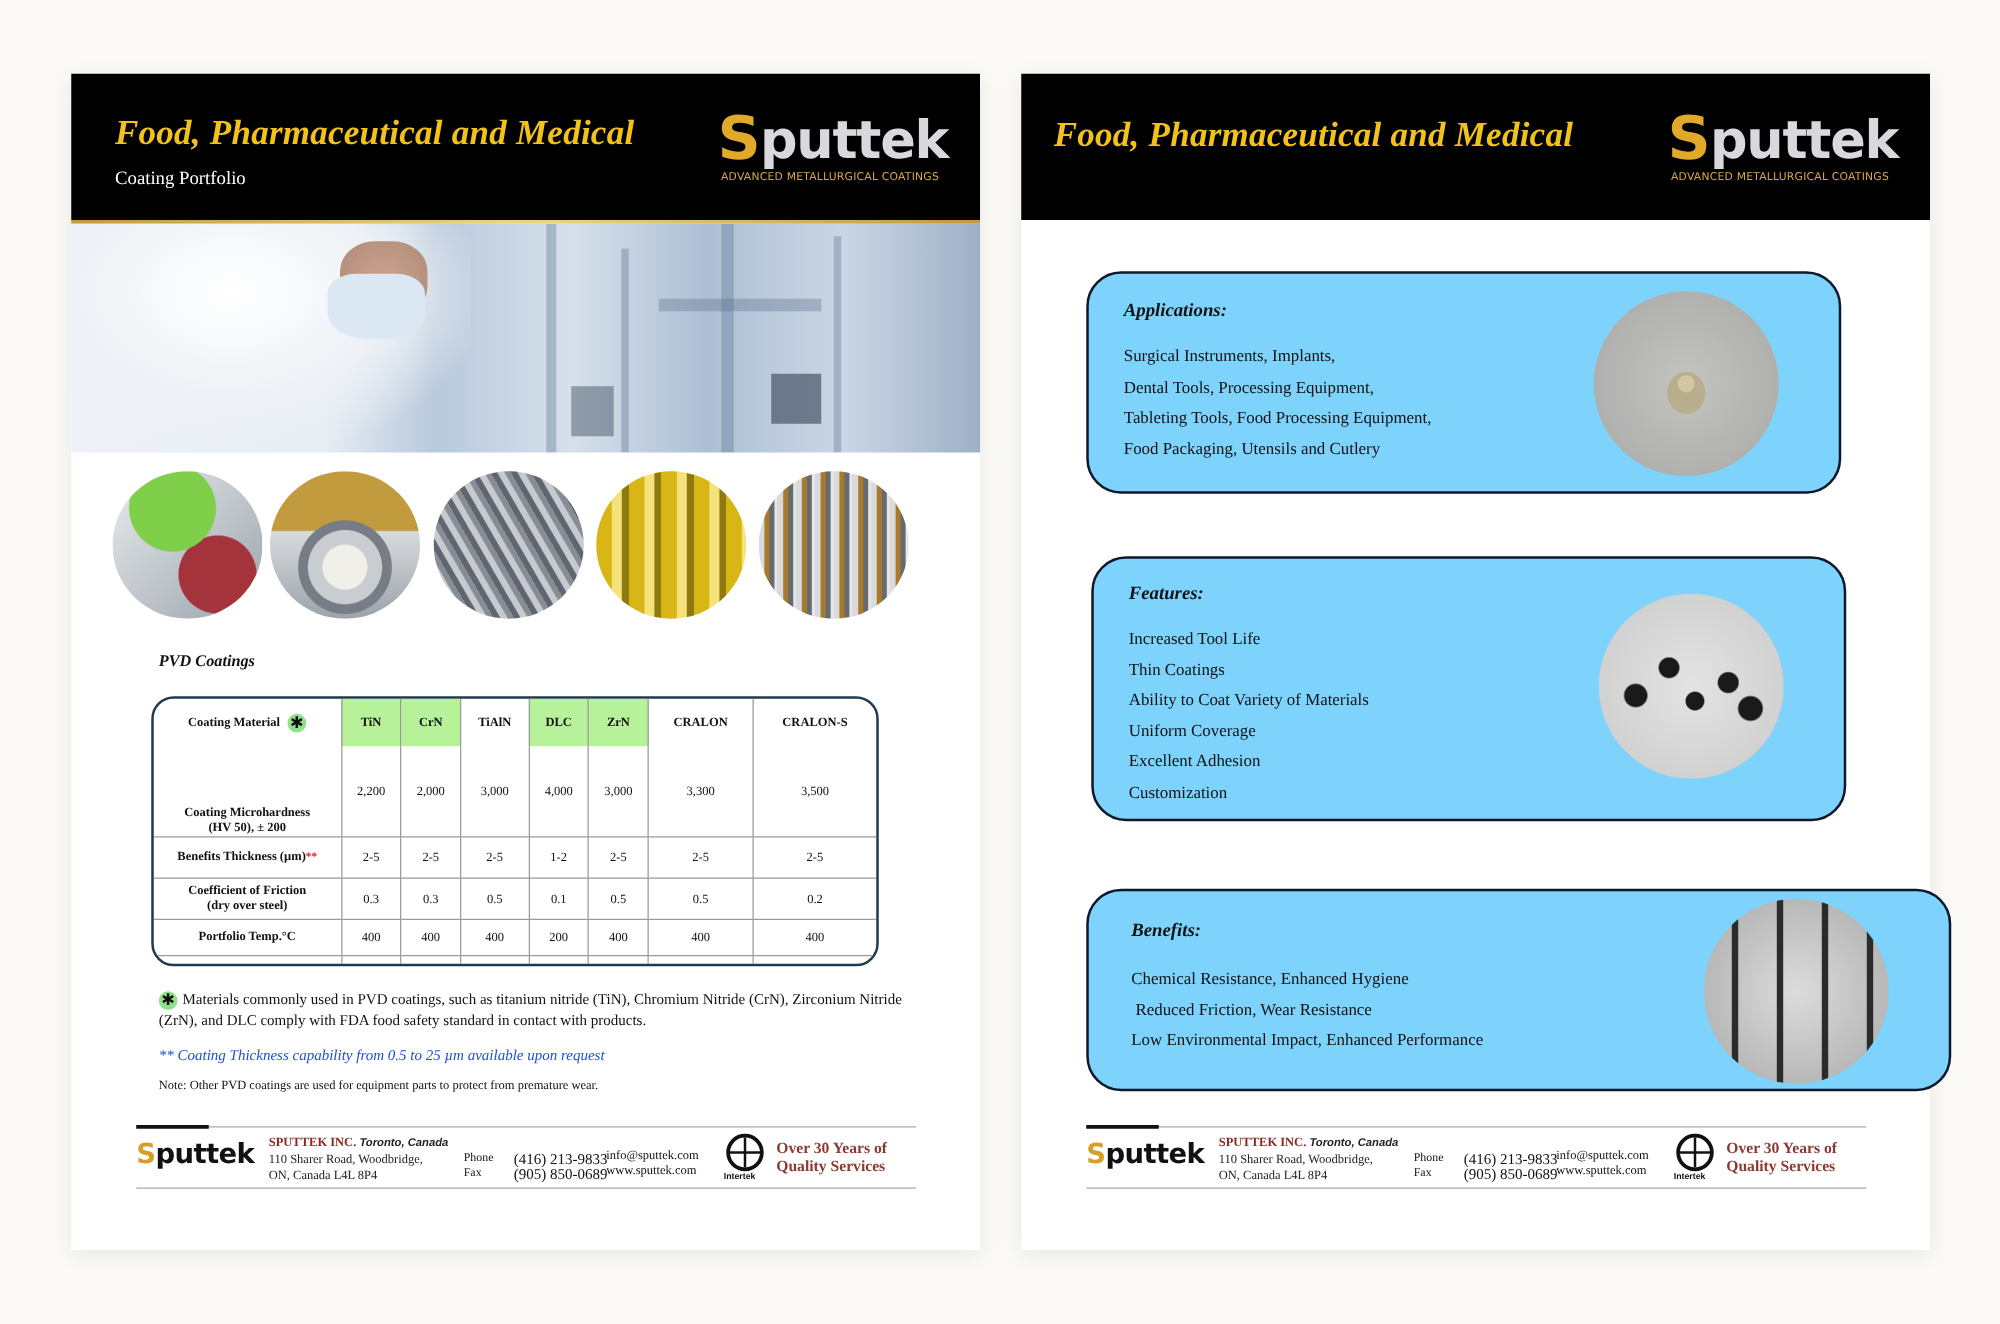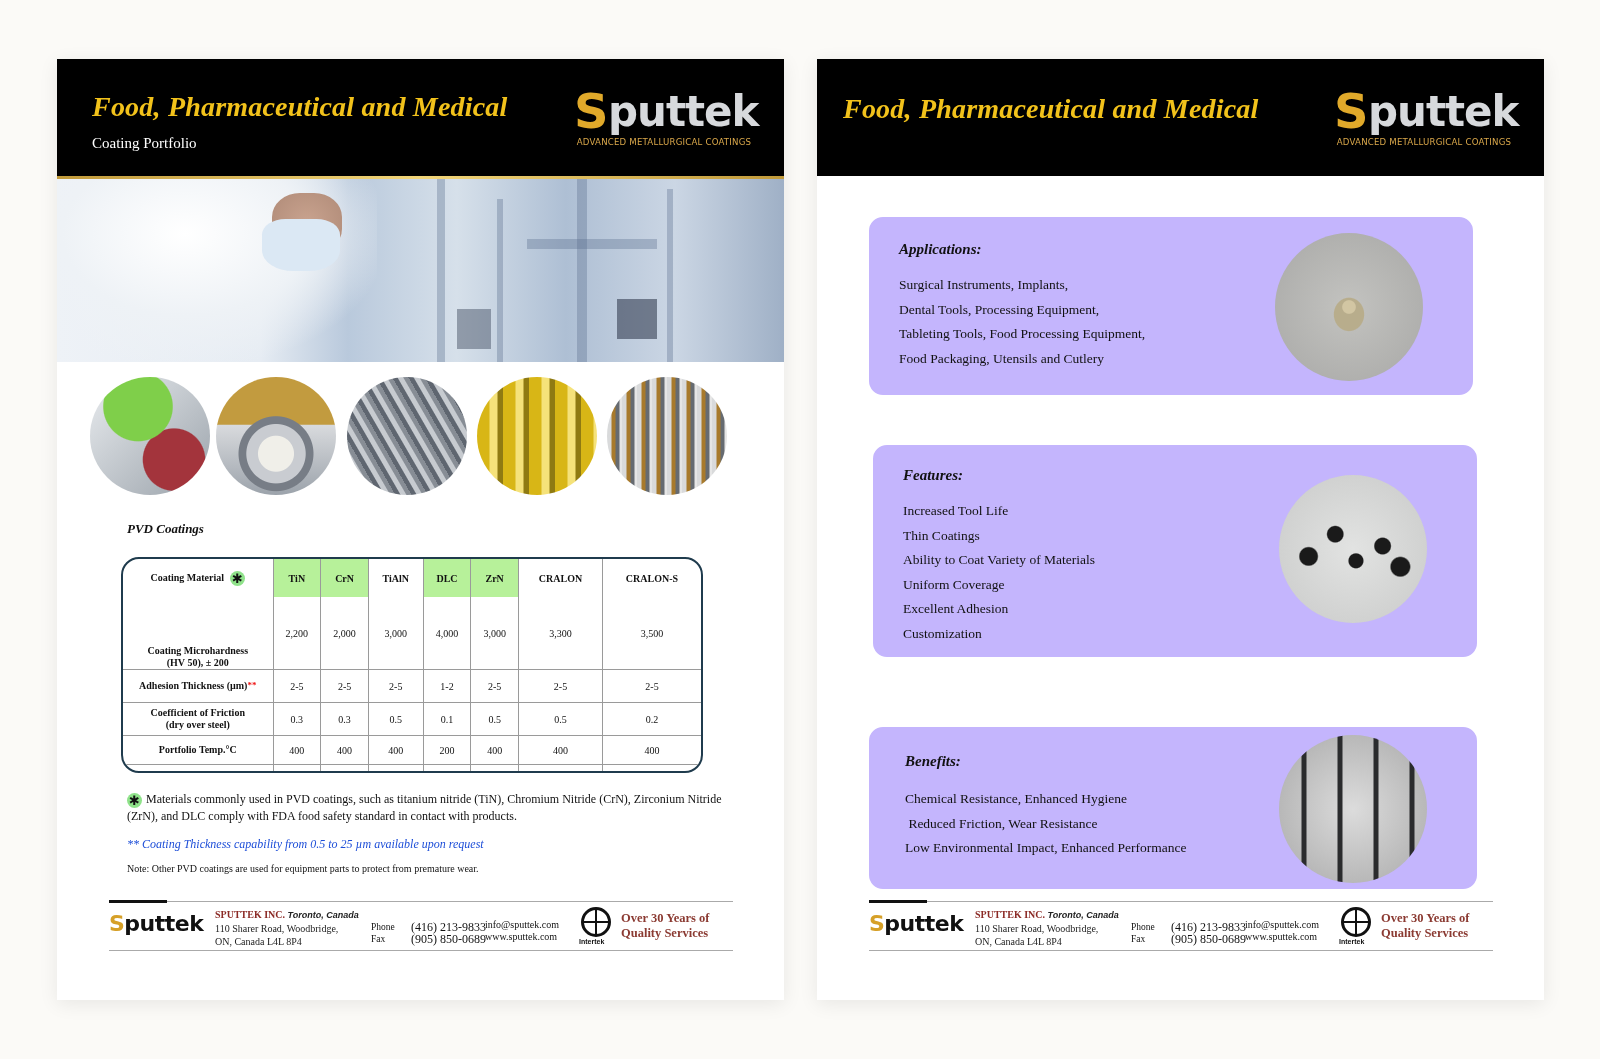--- a/index.html
+++ b/index.html
@@ -49,21 +49,21 @@
 .f-co{position:absolute;left:106px;top:7px;font-size:10px;line-height:13px;color:#222}
 .f-co .nm{color:#8b2a25;font-weight:bold}
 .f-co .ct{font-style:italic;font-weight:bold;font-size:9px;font-family:"Liberation Sans",sans-serif}
 .f-ph{position:absolute;left:262px;top:20px;font-size:9.5px;line-height:12px}
 .f-num{position:absolute;left:302px;top:20px;font-size:12px;line-height:12px}
 .f-web{position:absolute;left:376px;top:18px;font-size:10px;line-height:12px}
 .f-globe{position:absolute;left:472px;top:6px;width:30px;height:30px;border-radius:50%;border:3px solid #111;background:
  linear-gradient(#111,#111) center/2px 100% no-repeat,linear-gradient(#111,#111) center/100% 2px no-repeat,#fff}
 .f-intertek{position:absolute;left:470px;top:37px;font-family:"Liberation Sans",sans-serif;font-size:7px;font-weight:bold}
 .f-over{position:absolute;left:512px;top:10px;font-size:12.5px;font-weight:bold;line-height:15px;color:#8b3a32}
-.card{position:absolute;left:52px;width:604px;border:2px solid #c4b5fd;border-radius:14px;background:#c4b5fd}
+.card{position:absolute;left:52px;width:604px;border:2px solid #0f172a;border-radius:28px;background:#7dd3fc}
 .card h3{position:absolute;left:28px;font-style:italic;font-weight:bold;font-size:15px}
 .card ul{position:absolute;left:28px;list-style:none;font-size:13.5px;line-height:24.5px}
 .card .ph{position:absolute;right:48px;width:148px;height:148px;border-radius:50%}
 </style>
 </head>
 <body>
 
 <div class="page" id="p1">
   <div class="hdr">
     <div class="hdr-title">Food, Pharmaceutical and Medical</div>
@@ -121,21 +121,21 @@
             <td>2,200</td>
             <td>2,000</td>
             <td>3,000</td>
             <td>4,000</td>
             <td>3,000</td>
             <td>3,300</td>
             <td>3,500</td>
           </tr>
           <tr style="height: 33px;">
             <td>
-              <div><div style="line-height: 12px; display: inline;">Adhesion Thickness (µm)</div><span class="red">**</span></div>
+              <div><div style="line-height: 12px; display: inline;">Benefits Thickness (µm)</div><span class="red">**</span></div>
             </td>
             <td>2-5</td>
             <td>2-5</td>
             <td>2-5</td>
             <td>1-2</td>
             <td>2-5</td>
             <td>2-5</td>
             <td>2-5</td>
           </tr>
           <tr style="height: 33px;">
@@ -241,21 +241,21 @@
       <li>Increased Tool Life</li>
       <li>Thin Coatings</li>
       <li>Ability to Coat Variety of Materials</li>
       <li>Uniform Coverage</li>
       <li>Excellent Adhesion</li>
       <li>Customization</li>
     </ul>
     <div class="ph" style="top:28px;background:radial-gradient(circle at 20% 55%,#1a1a1a 0 6%,transparent 7%),radial-gradient(circle at 38% 40%,#1a1a1a 0 6%,transparent 7%),radial-gradient(circle at 52% 58%,#1a1a1a 0 6%,transparent 7%),radial-gradient(circle at 70% 48%,#1a1a1a 0 6%,transparent 7%),radial-gradient(circle at 82% 62%,#1a1a1a 0 6%,transparent 7%),radial-gradient(circle,#e2e3e2,#c9cac9)"></div>
   </div>
 
-  <div class="card" style="top:668px;height:162px;left:52px;width:608px">
+  <div class="card" style="top:652px;height:162px;left:52px;width:692px">
     <h3 style="top:24px;left:34px">Benefits:</h3>
     <ul style="top:58px;left:34px">
       <li>Chemical Resistance, Enhanced Hygiene</li>
       <li style="white-space:pre"> Reduced Friction, Wear Resistance</li>
       <li>Low Environmental Impact, Enhanced Performance</li>
     </ul>
     <div class="ph" style="top:6px;background:repeating-linear-gradient(90deg,transparent 0 22px,#2a2b2d 23px 27px,transparent 28px 36px),radial-gradient(circle,#dcdcdc,#a9a9a9)"></div>
   </div>
 
   <div class="footer">

